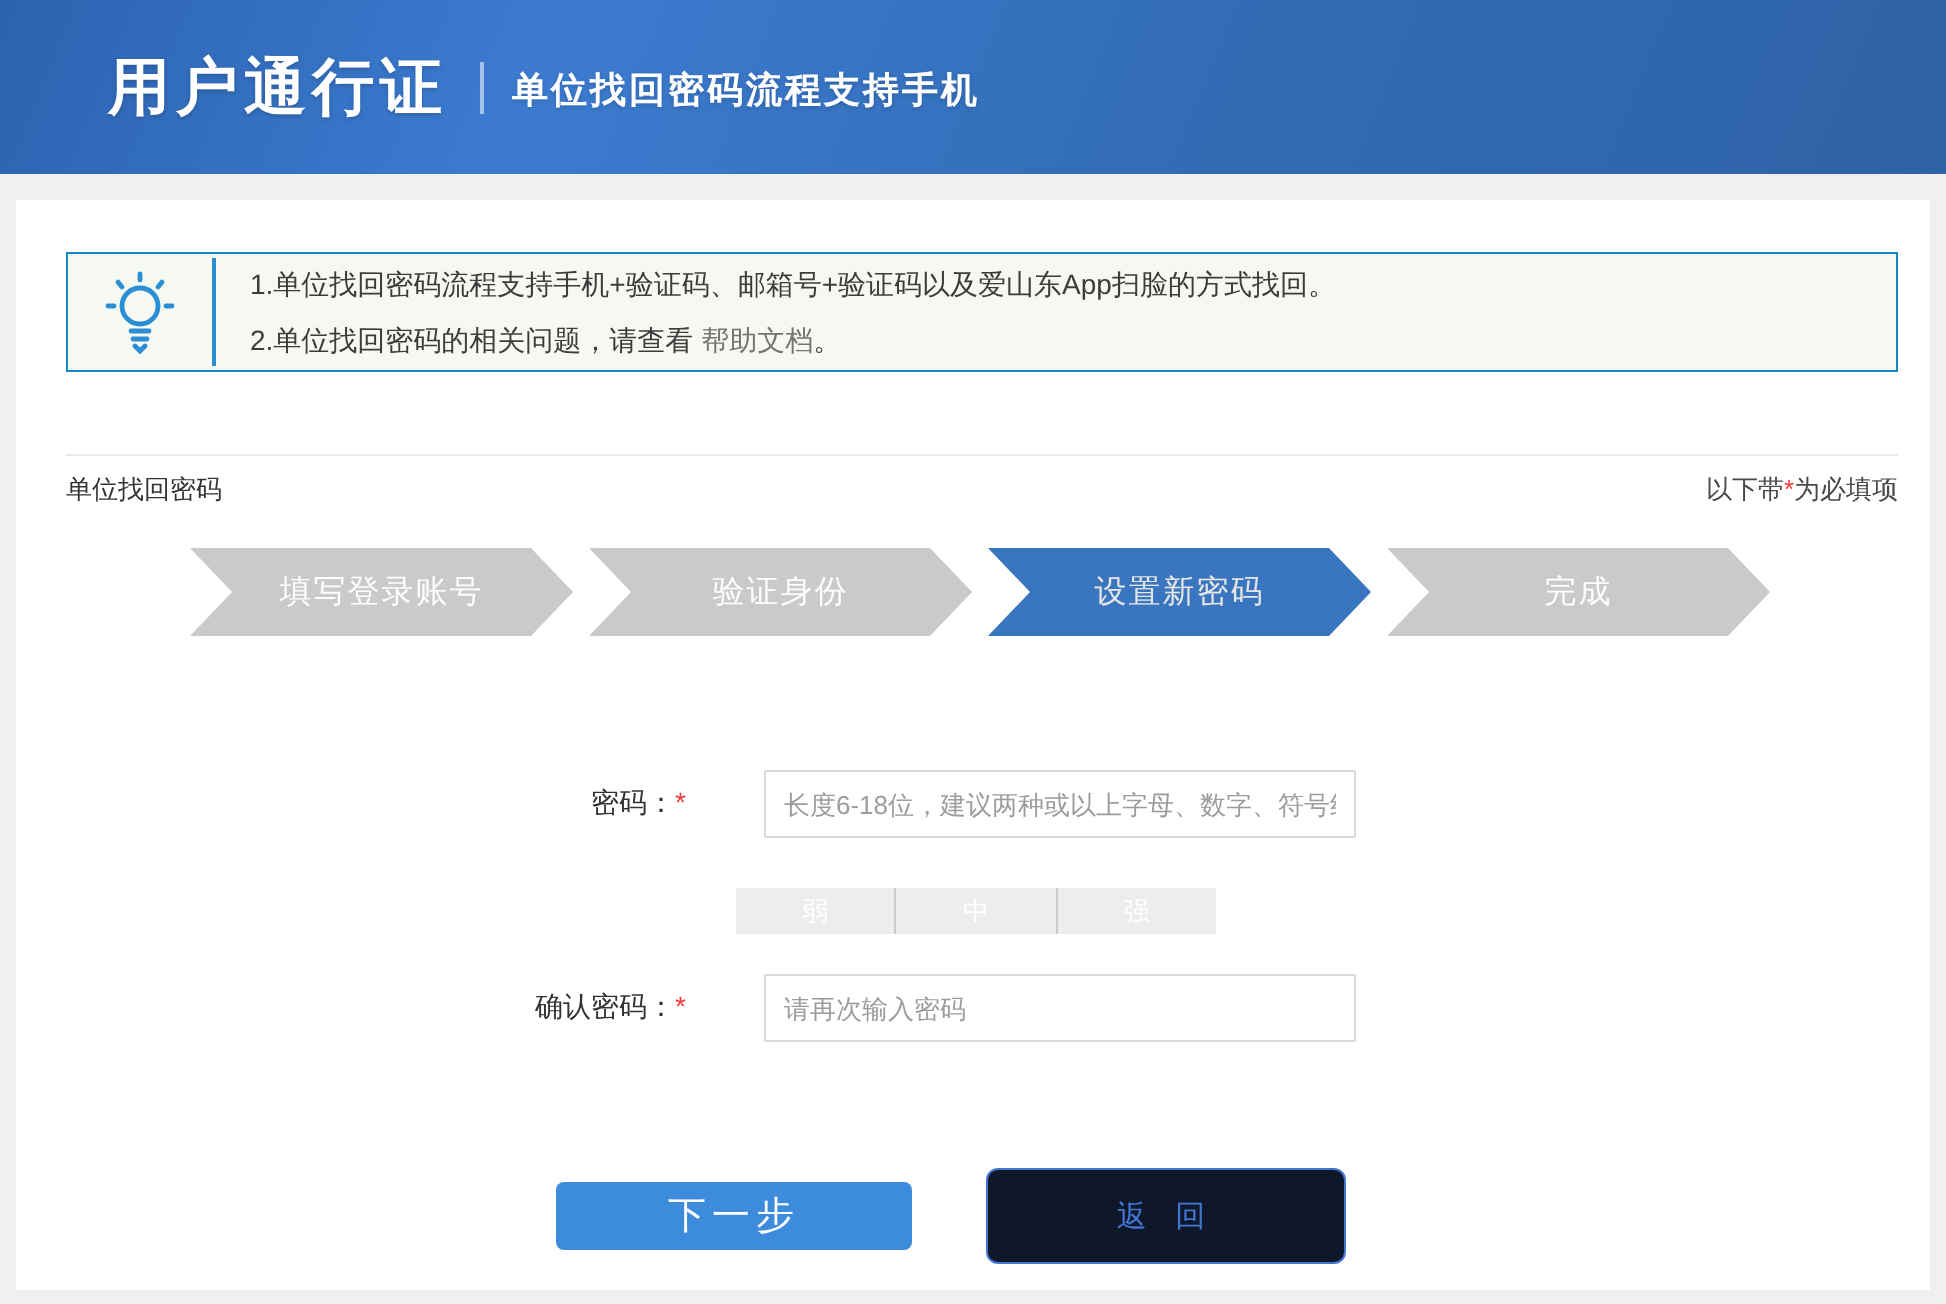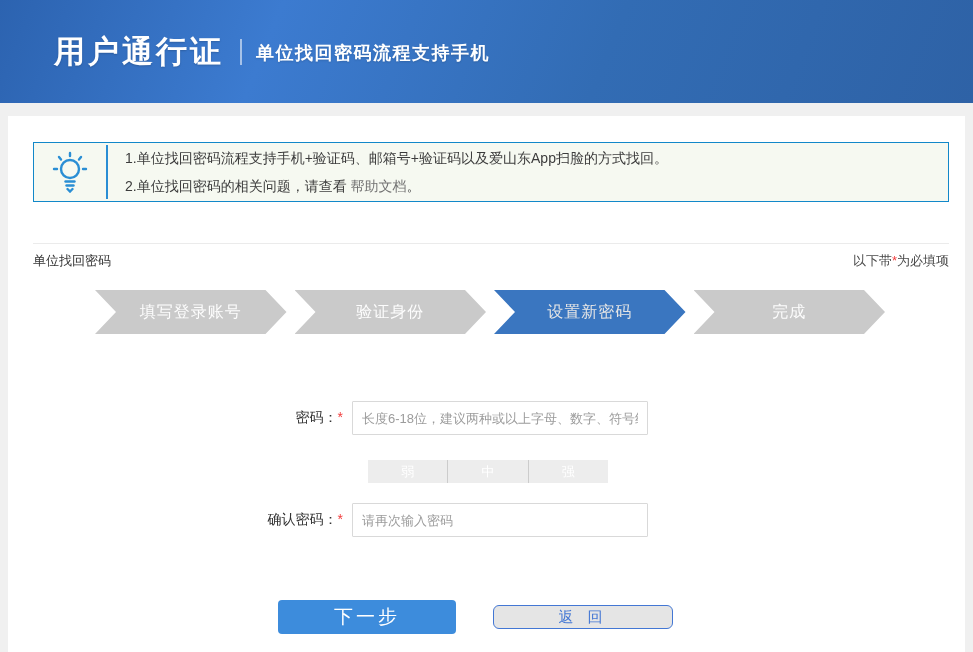--- a/index.html
+++ b/index.html
@@ -5,21 +5,21 @@
   * { margin: 0; padding: 0; box-sizing: border-box; }
   html, body {
     width: 973px; height: 652px;
     background: #f0f0f0;
     font-family: "Liberation Sans", "DejaVu Sans", sans-serif;
     overflow: hidden;
   }
 
   
   .header {
-    height: 103px;
+    height: 87px;
     background: linear-gradient(112deg, #2c63b0 0%, #3c7bd0 28%, #326cb4 62%, #2e62a6 100%);
     display: flex; align-items: center;
     padding-left: 54px;
   }
   .header-title {
     font-size: 31px; font-weight: bold; color: #ffffff;
     letter-spacing: 3px;
     text-shadow: 0 1px 2px rgba(0,0,0,.18);
   }
   .header-divider {
@@ -76,21 +76,21 @@
   .step {
     flex: 1; height: 44px;
     background: #cacaca;
     clip-path: polygon(0 0, calc(100% - 21px) 0, 100% 50%, calc(100% - 21px) 100%, 0 100%, 21px 50%);
     display: flex; align-items: center; justify-content: center;
     color: #fdfdfd; font-size: 16px; letter-spacing: 1px;
   }
   .step.active { background: #3a76c0; color: #e5e5e5; }
 
   
-  .form-row { position: absolute; display: flex; align-items: center; }
+  .form-row { position: absolute; display: flex; align-items: center; gap: 30px; }
   .row-password { top: 285px; left: 0; }
   .row-confirm  { top: 387px; left: 0; }
   .form-label {
     width: 344px; text-align: right; padding-right: 9px;
     font-size: 14px; color: #333333;
   }
   .text-input {
     width: 296px; height: 34px;
     border: 1px solid #d9d9d9; border-radius: 1px;
     background: #ffffff;
@@ -120,22 +120,22 @@
     cursor: pointer;
     display: flex; align-items: center; justify-content: center;
   }
   .btn-primary {
     width: 178px; height: 34px;
     background: #3d8cdc; color: #ffffff;
     border: none; border-radius: 4px;
     font-size: 19px; letter-spacing: 3px;
   }
   .btn-outline {
-    width: 180px; height: 24px;
-    background: #e5e5e5; color: #4377d4;
+    width: 180px; height: 48px;
+    background: #0f172a; color: #4377d4;
     border: 1px solid #4377d4; border-radius: 6px;
     font-size: 15px; letter-spacing: 5px;
   }
 </style>
 </head>
 <body>
 
 <div class="header">
   <div class="header-title">用户通行证</div>
   <div class="header-divider"></div>

